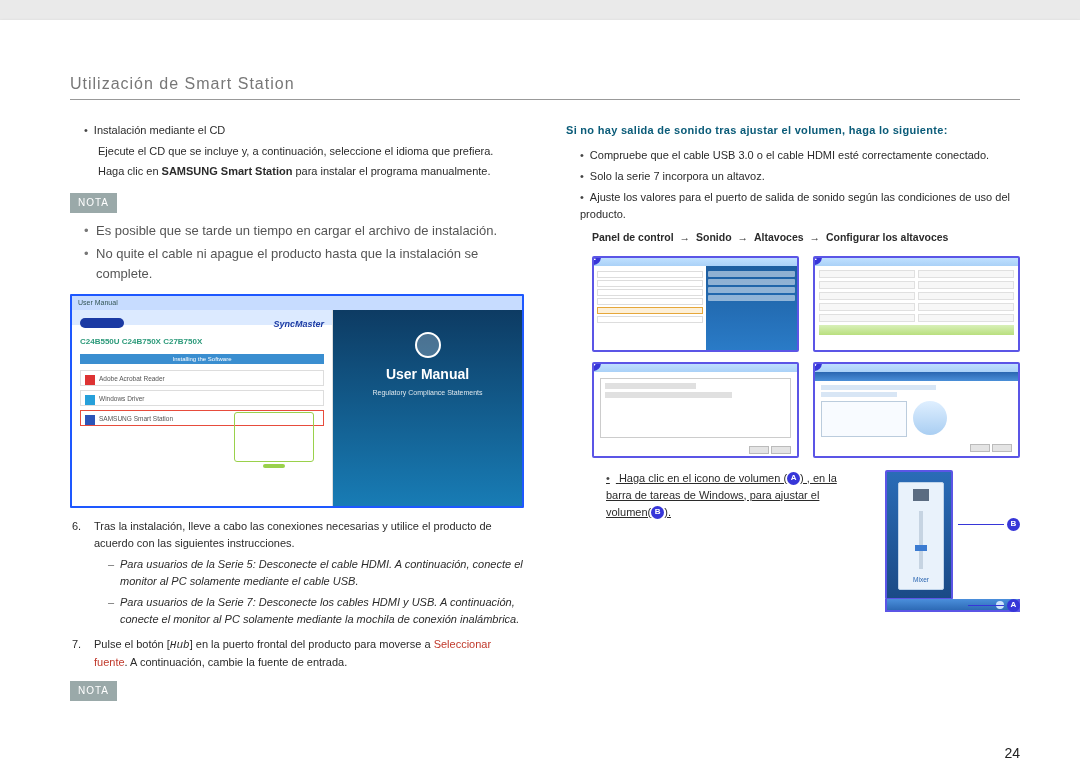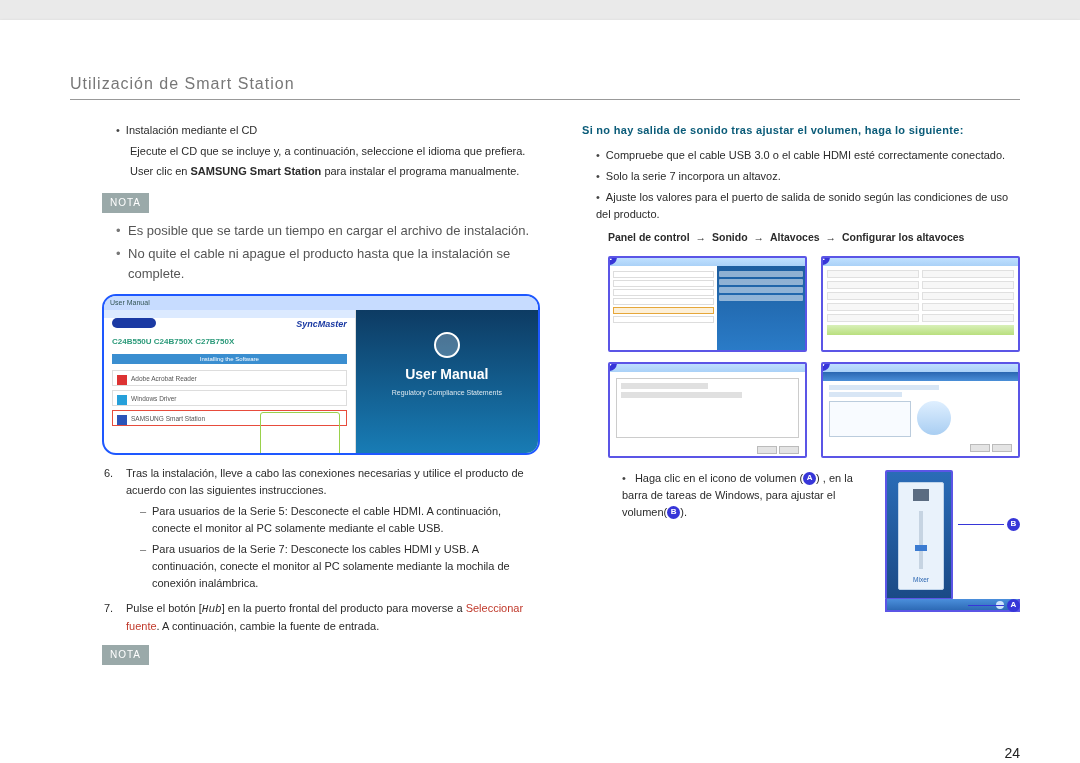--- a/index.html
+++ b/index.html
@@ -23,21 +23,20 @@
     font-size: 16px;
     letter-spacing: 1px;
     color: #777;
     border-bottom: 1px solid #999;
     padding-bottom: 6px;
     margin-bottom: 22px;
   }
   .columns {
     display: flex;
     gap: 42px;
-    margin-left: 32px;
   }
   .col {
     width: 50%;
     font-size: 11px;
     line-height: 1.55;
     color: #2b2b2b;
   }
   .col ul, .col ol { list-style: none; }
   .tick::before { content: "•"; margin-right: 6px; color:#444; }
   .tick { padding-left: 14px; margin-bottom:4px; }
@@ -51,23 +50,23 @@
     letter-spacing: 1px;
     padding: 2px 8px;
     margin: 10px 0 6px 0;
   }
   .note-list { margin: 2px 0 10px 14px; }
   .note-list li { font-size: 13px; color:#555; margin-bottom:3px; position:relative; padding-left:12px; }
   .note-list li::before { content:"•"; position:absolute; left:0; color:#777; }
   .red { color: #c0392b; }
   .figure-main {
     width: 100%;
-    height: 161px;
+    height: 214px;
     border: 2px solid #1e58ff;
-    border-radius: 14px;
+    border-radius: 1px;
     margin: 8px 0 10px 0;
     background: linear-gradient(#dceaff 0 14%, #fff 14% 100%);
     position: relative;
     overflow:hidden;
   }
   .figure-main .titlebar { height:14px; background:#c7dcff; font-size:7px; color:#355; padding-left:6px; line-height:14px;}
   .figure-main .inner {
     display:flex; height:calc(100% - 14px);
   }
   .figure-main .left-panel {
@@ -91,21 +90,21 @@
   .figure-main .rcs{ font-size:7px; opacity:.85; margin-top:2px;}
   .figure-main .monitor{
     position:absolute; left:36%; top:116px; width:80px; height:50px; border:1.5px solid #9ad14b; border-radius:3px;
   }
   .figure-main .monitor::after{
     content:""; position:absolute; bottom:-7px; left:50%; transform:translateX(-50%); width:22px; height:4px; background:#9ad14b; border-radius:2px;
   }
   ol.numlist > li { position:relative; padding-left:24px; margin-top:8px;}
   ol.numlist > li > .n { position:absolute; left:2px; top:0; }
   .sub { padding-left:14px; margin-top:4px; }
-  .sub li { position:relative; padding-left:12px; margin-bottom:4px;}
+  .sub li { position:relative; padding-left:12px; margin-bottom:4px;font-style:italic;}
   .sub li::before{ content:"–"; position:absolute; left:0; color:#666;}
   .hl-title { color:#0a5b78; font-weight:600; font-size:11px; letter-spacing:.3px; margin-bottom:8px;}
   .path-line { margin:6px 0 10px 26px; font-size:10.5px;}
   .path-line .arrow{ margin:0 3px;}
   .grid4{
     display:grid; grid-template-columns:1fr 1fr; gap:10px 14px; margin-left:26px; margin-bottom:12px;
   }
   .shot{
     position:relative; border:2px solid #5b55e6; border-radius:2px; height:96px; background:#eaf1fa; overflow:hidden;
   }
@@ -171,21 +170,21 @@
     <span>Utilización de Smart Station</span>
   </div>
 
   <div class="columns">
 
     <div class="col">
 
       <div class="tick">Instalación mediante el CD</div>
       <div class="para">Ejecute el CD que se incluye y, a continuación, seleccione el idioma que prefiera.</div>
       <div class="para">
-        <span>User clic en </span><span class="bold">SAMSUNG Smart Station</span><span> para instalar el programa manualmente.</span>
+        <span>Haga clic en </span><span class="bold">SAMSUNG Smart Station</span><span> para instalar el programa manualmente.</span>
       </div>
 
       <div class="note-tag">NOTA</div>
       <ul class="note-list">
         <li>Es posible que se tarde un tiempo en cargar el archivo de instalación.</li>
         <li>No quite el cable ni apague el producto hasta que la instalación se complete.</li>
       </ul>
 
       
       <div class="figure-main">
@@ -308,21 +307,21 @@
             <div class="rowflex">
                 <div class="listbx"></div>
                 <div class="circle"></div>
               </div>
             <div class="btns"><span></span><span></span></div>
           </div>
         </div>
       </div>
 
       <div class="vol-row">
-        <div class="txt tick" style="padding-left:14px;">
+        <div class="txt tick" style="padding-left:14px;text-decoration:underline;">
           <span>Haga clic en el icono de volumen (</span><span class="letter-badge">A</span><span>) , en la</span><br>
           <span>barra de tareas de Windows, para ajustar el</span><br>
           <span>volumen(</span><span class="letter-badge">B</span><span>).</span>
         </div>
         <div class="vol-fig">
           <div class="panel">
             <div class="mixer">
               <div class="spk"></div>
               <div class="track"></div>
               <div class="knob"></div>

